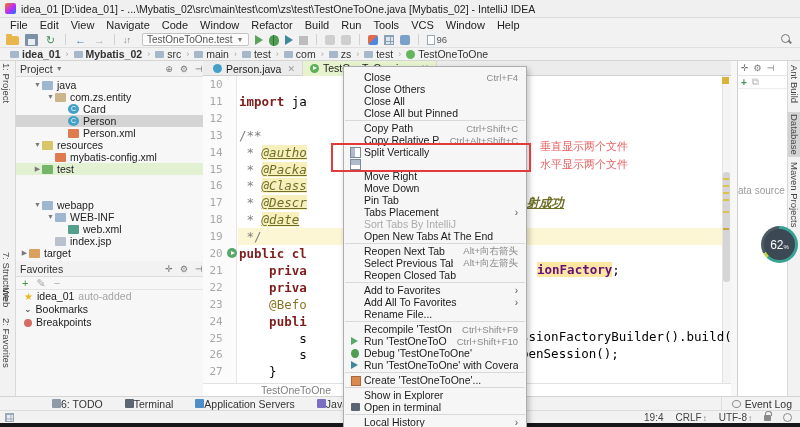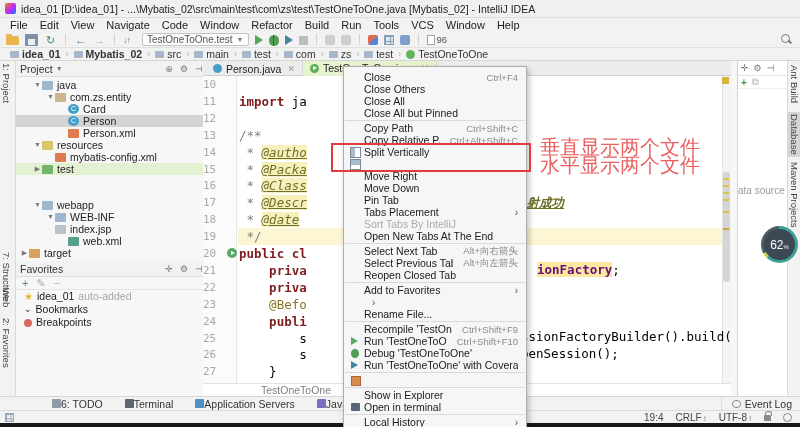--- a/index.html
+++ b/index.html
@@ -86,21 +86,21 @@
 .tab{display:flex;align-items:center;gap:4px;padding:0 7px;font-size:10.5px;color:#222;border-right:1px solid #d8d8d8;height:15px}
 .tab.active{background:#e7f3cf;border-bottom:1px solid #e7f3cf}
 .tab-close{color:#999;font-size:9px;margin-left:2px}
 .tab-ic-class{width:9px;height:9px;border-radius:50%;background:#45a0c9}
 .tab-ic-test{width:9px;height:9px;border-radius:50%;background:#5fae58;position:relative}
 .tab-ic-test::after{content:'';position:absolute;left:3px;top:2px;width:0;height:0;border-left:4px solid #fff;border-top:2.5px solid transparent;border-bottom:2.5px solid transparent}
 #code-area{position:absolute;left:0;top:15px;right:0;bottom:13px;overflow:hidden;font-family:"DejaVu Sans Mono","Liberation Mono",monospace;font-size:12.5px}
 #gutter-bg{position:absolute;left:0;top:0;bottom:0;width:34px;background:#fbfbfb;border-right:1px solid #e6e6e6}
 .line{position:absolute;left:0;right:0;height:17px;line-height:17px}
 .line.caret::after{content:'';position:absolute;left:35px;right:0;top:0;bottom:0;background:#fcf6d4;z-index:0}
-.lnum{position:absolute;left:0;width:26px;text-align:left;color:#a8a8a8;font-size:11px;z-index:1}
+.lnum{position:absolute;left:0;width:26px;text-align:center;color:#a8a8a8;font-size:11px;z-index:1}
 .lcode{position:absolute;left:36px;white-space:pre;z-index:1}
 .kw{color:#7f1d1d;font-weight:bold}
 .pl{color:#000}
 .cm{color:#808080}
 .tag{color:#6e6e26;font-style:italic;text-decoration:underline;background:#f7f0bc}
 .ann{color:#8c7426}
 .run-gutter{position:absolute;left:24px;top:3px;width:10px;height:10px;border-radius:50%;background:#59a869;z-index:2}
 .run-gutter::after{content:'';position:absolute;left:3.5px;top:2.5px;width:0;height:0;border-left:4px solid #fff;border-top:2.5px solid transparent;border-bottom:2.5px solid transparent}
 .frag{position:absolute;white-space:pre;z-index:1}
 #frag-desc{left:311px;top:119px;color:#6e6e26;font-style:italic;font-weight:bold;text-decoration:underline}
@@ -150,21 +150,21 @@
 .mi-split-vertical::before,.mi-split-horizontal::before{content:'';position:absolute;left:1px;top:0;width:9px;height:9px;border:1px solid #7a8a99}
 .mi-split-vertical::before{background:linear-gradient(to right,#aebbcd 50%,#fff 50%)}
 .mi-split-horizontal::before{background:linear-gradient(#aebbcd 50%,#fff 50%)}
 .mi-run::before{content:'';position:absolute;left:2px;top:1px;width:0;height:0;border-left:7px solid #59a869;border-top:4px solid transparent;border-bottom:4px solid transparent}
 .mi-debug::before{content:'';position:absolute;left:2px;top:1px;width:8px;height:9px;background:#4f9e53;border-radius:50%}
 .mi-coverage::before{content:'';position:absolute;left:2px;top:1px;width:0;height:0;border-left:7px solid #42889b;border-top:4px solid transparent;border-bottom:4px solid transparent}
 .mi-create::before{content:'';position:absolute;left:2px;top:1px;width:8px;height:8px;background:#d98a4f;border:1px solid #a8663a}
 .mi-terminal::before{content:'';position:absolute;left:2px;top:1px;width:9px;height:8px;background:#5a6672;border-radius:1px}
 
 #red-box{position:absolute;left:331px;top:143px;width:200px;height:29px;border:2px solid #e23b3b;z-index:60}
-#annotation{position:absolute;left:540px;top:138px;z-index:60;color:#e96060;font-size:20px;line-height:18px;white-space:nowrap;font-family:"DejaVu Sans",sans-serif}
+#annotation{position:absolute;left:540px;top:138px;z-index:60;color:#e96060;font-size:11px;line-height:18px;white-space:nowrap;font-family:"DejaVu Sans",sans-serif}
 #overlay-circle{position:absolute;left:761px;top:226px;width:37px;height:37px;border-radius:50%;background:conic-gradient(#38a294 0 62%,#c3d44e 62% 67%,#4c5а64 67% 100%);background:conic-gradient(#38a294 0 62%,#c3d44e 62% 67%,#4c5a64 67% 100%);z-index:70}
 #overlay-inner{position:absolute;inset:3px;border-radius:50%;background:#3c4854;color:#fff;display:flex;align-items:center;justify-content:center;font-size:12px}
 #overlay-inner .pct{font-size:6px;margin-top:4px}
 </style>
 </head>
 <body>
 
 <div id="app">
 
   <div id="titlebar">
@@ -329,29 +329,29 @@
           <div class="tree-row" style="padding-left: 17px; margin-top: 24px;">
             <span class="chev">▼</span>
             <span class="t-ic ti-folder"></span>
             <span>webapp</span>
           </div>
           <div class="tree-row" style="padding-left: 30px;">
             <span class="chev">▼</span>
             <span class="t-ic ti-folder"></span>
             <span>WEB-INF</span>
           </div>
+          <div class="tree-row" style="padding-left: 43px;">
+            <span class="chev"></span>
+            <span class="t-ic ti-webxml"></span>
+            <span>web.xml</span>
+          </div>
           <div class="tree-row" style="padding-left: 30px;">
             <span class="chev"></span>
             <span class="t-ic ti-jsp"></span>
             <span>index.jsp</span>
-          </div>
-          <div class="tree-row" style="padding-left: 43px;">
-            <span class="chev"></span>
-            <span class="t-ic ti-webxml"></span>
-            <span>web.xml</span>
           </div>
           <div class="tree-row" style="padding-left: 4px;">
             <span class="chev">▶</span>
             <span class="t-ic ti-folder-excluded"></span>
             <span>target</span>
           </div>
         </div>
       <div class="panel-head" id="fav-head">
         <span>Favorites</span>
         <span class="ph-icons">
@@ -601,40 +601,41 @@
         <span class="cm-ic"></span>
         <span class="cm-label">Sort Tabs By IntelliJ</span>
       </div>
       <div class="cm-item">
         <span class="cm-ic"></span>
         <span class="cm-label">Open New Tabs At The End</span>
       </div>
       <div class="cm-sep"></div>
       <div class="cm-item">
         <span class="cm-ic"></span>
-        <span class="cm-label">Select Next Tab</span>
+        <span class="cm-label">Reopen Next Tab</span>
         <span class="cm-sc">Alt+向右箭头</span>
       </div>
       <div class="cm-item">
         <span class="cm-ic"></span>
         <span class="cm-label">Select Previous Tab</span>
         <span class="cm-sc">Alt+向左箭头</span>
       </div>
       <div class="cm-item">
         <span class="cm-ic"></span>
         <span class="cm-label">Reopen Closed Tab</span>
       </div>
       <div class="cm-sep"></div>
       <div class="cm-item">
         <span class="cm-ic"></span>
         <span class="cm-label">Add to Favorites</span>
         <span class="cm-sub">›</span>
       </div>
       <div class="cm-item">
         <span class="cm-ic"></span>
+        <span class="cm-label">Add All To Favorites</span>
         <span class="cm-sub">›</span>
       </div>
       <div class="cm-item">
         <span class="cm-ic"></span>
         <span class="cm-label">Rename File...</span>
       </div>
       <div class="cm-sep"></div>
       <div class="cm-item">
         <span class="cm-ic"></span>
         <span class="cm-label">Recompile 'TestOneToOne.java'</span>
@@ -649,20 +650,21 @@
         <span class="cm-ic mi-debug"></span>
         <span class="cm-label">Debug 'TestOneToOne'</span>
       </div>
       <div class="cm-item">
         <span class="cm-ic mi-coverage"></span>
         <span class="cm-label">Run 'TestOneToOne' with Coverage</span>
       </div>
       <div class="cm-sep"></div>
       <div class="cm-item">
         <span class="cm-ic mi-create"></span>
+        <span class="cm-label">Create 'TestOneToOne'...</span>
       </div>
       <div class="cm-sep"></div>
       <div class="cm-item">
         <span class="cm-ic"></span>
         <span class="cm-label">Show in Explorer</span>
       </div>
       <div class="cm-item">
         <span class="cm-ic mi-terminal"></span>
         <span class="cm-label">Open in terminal</span>
       </div>

